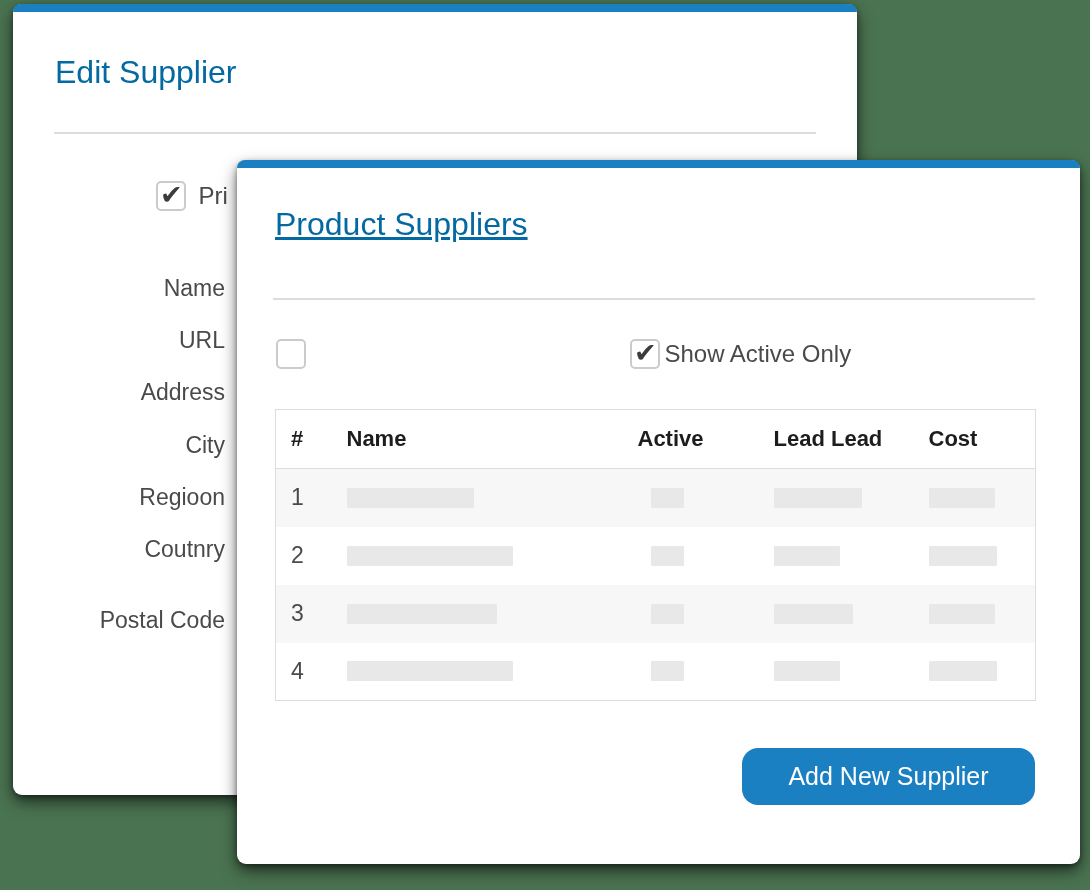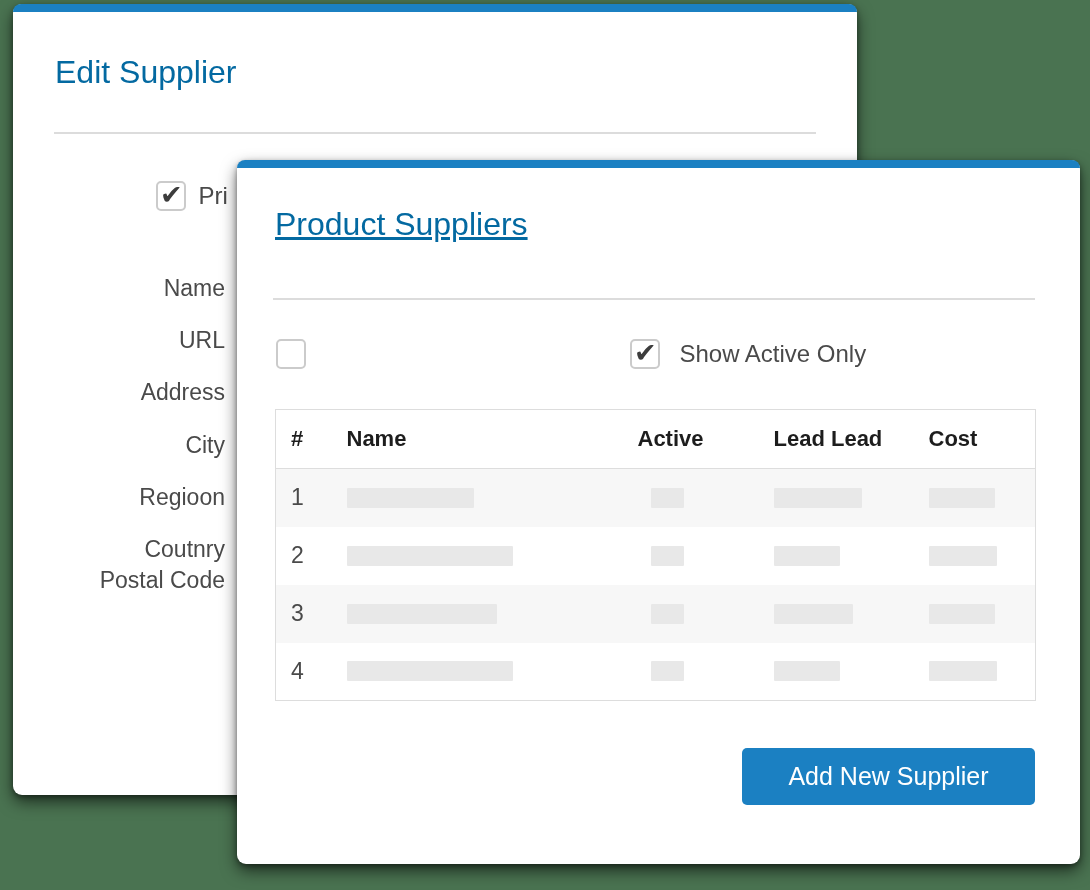--- a/index.html
+++ b/index.html
@@ -54,21 +54,21 @@
     display:none;
   }
   .checkbox.checked .tick { display:block; }
   .check-label {
     display:inline-block; font-size:24px; line-height:30px; color:#4a4a4a;
     white-space:nowrap;
   }
   .filter { position:absolute; top:179px; height:30px; }
   .filter-primary { left:39px; }
   .filter-active { left:393px; }
-  .filter .check-label { margin-left:15px; }
+  .filter .check-label { }
   .filter-primary .check-label { margin-left:16px; }
 
   
   .supplier-table {
     position:absolute; left:38px; top:249px; width:760px;
     border-collapse:collapse; table-layout:fixed;
     border:1px solid #ddd;
   }
   .supplier-table col.c-num { width:71px; }
   .supplier-table col.c-name { width:291px; }
@@ -86,21 +86,21 @@
     font-size:23px; color:#4a4a4a;
   }
   .supplier-table tbody tr:nth-child(odd) { background:#f7f7f7; }
   .bar { height:20px; background:#e8e8e8; border-radius:1px; }
   .bar-primary { margin-left:13px; }
 
   .add-btn {
     position:absolute; right:45px; bottom:59px;
     width:293px; height:57px;
     background:#1b80c2; color:#fff;
-    border:none; border-radius:5px;
+    border:none; border-radius:16px;
     font-family:"Liberation Sans","DejaVu Sans",sans-serif;
     font-size:25px; cursor:pointer;
   }
 </style>
 </head>
 <body>
 
 <section class="card card-edit">
   <div class="topbar"></div>
   <h1 class="card-title">Edit Supplier</h1>
@@ -111,21 +111,21 @@
     <span class="check-label" style="margin-left:8px;text-align:right;">Pri</span>
   </div>
 
   <div id="form-label-list">
       <div class="form-label" style="top: 270px;">Name</div>
       <div class="form-label" style="top: 322px;">URL</div>
       <div class="form-label" style="top: 374px;">Address</div>
       <div class="form-label" style="top: 427px;">City</div>
       <div class="form-label" style="top: 479px;">Regioon</div>
       <div class="form-label" style="top: 531px;">Coutnry</div>
-      <div class="form-label" style="top: 562px; padding-left: 16px;">Postal Code</div>
+      <div class="form-label" style="top: 602px; padding-left: 16px;">Postal Code</div>
     </div>
 </section>
 
 <section class="card card-products">
   <div class="topbar"></div>
   <h1 class="card-title">Product Suppliers</h1>
   <div class="divider"></div>
 
   <div class="filter filter-primary">
     <span class="checkbox"></span>

